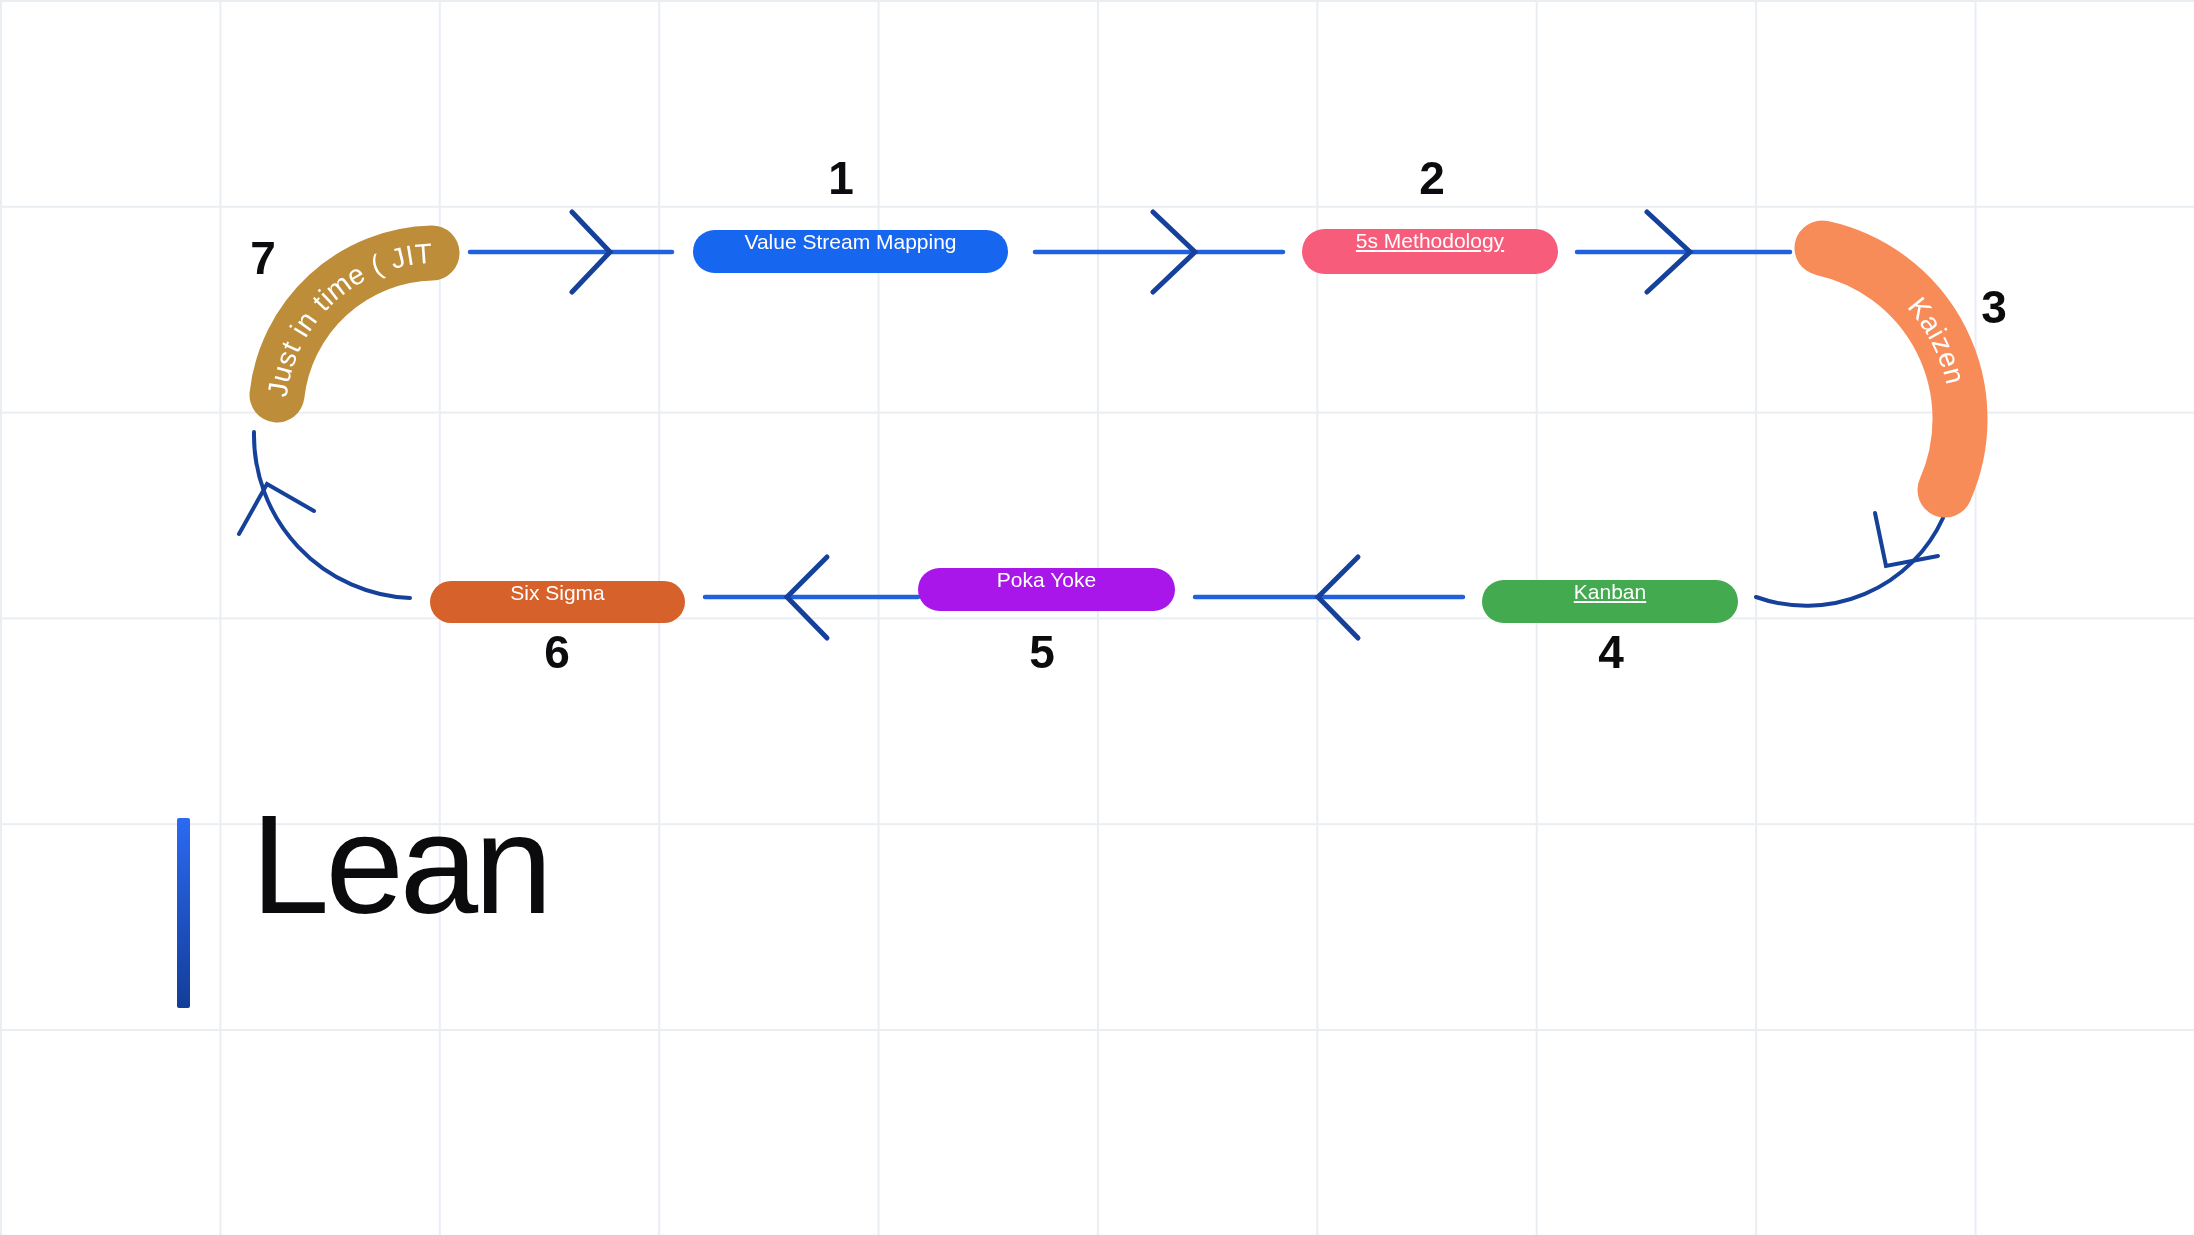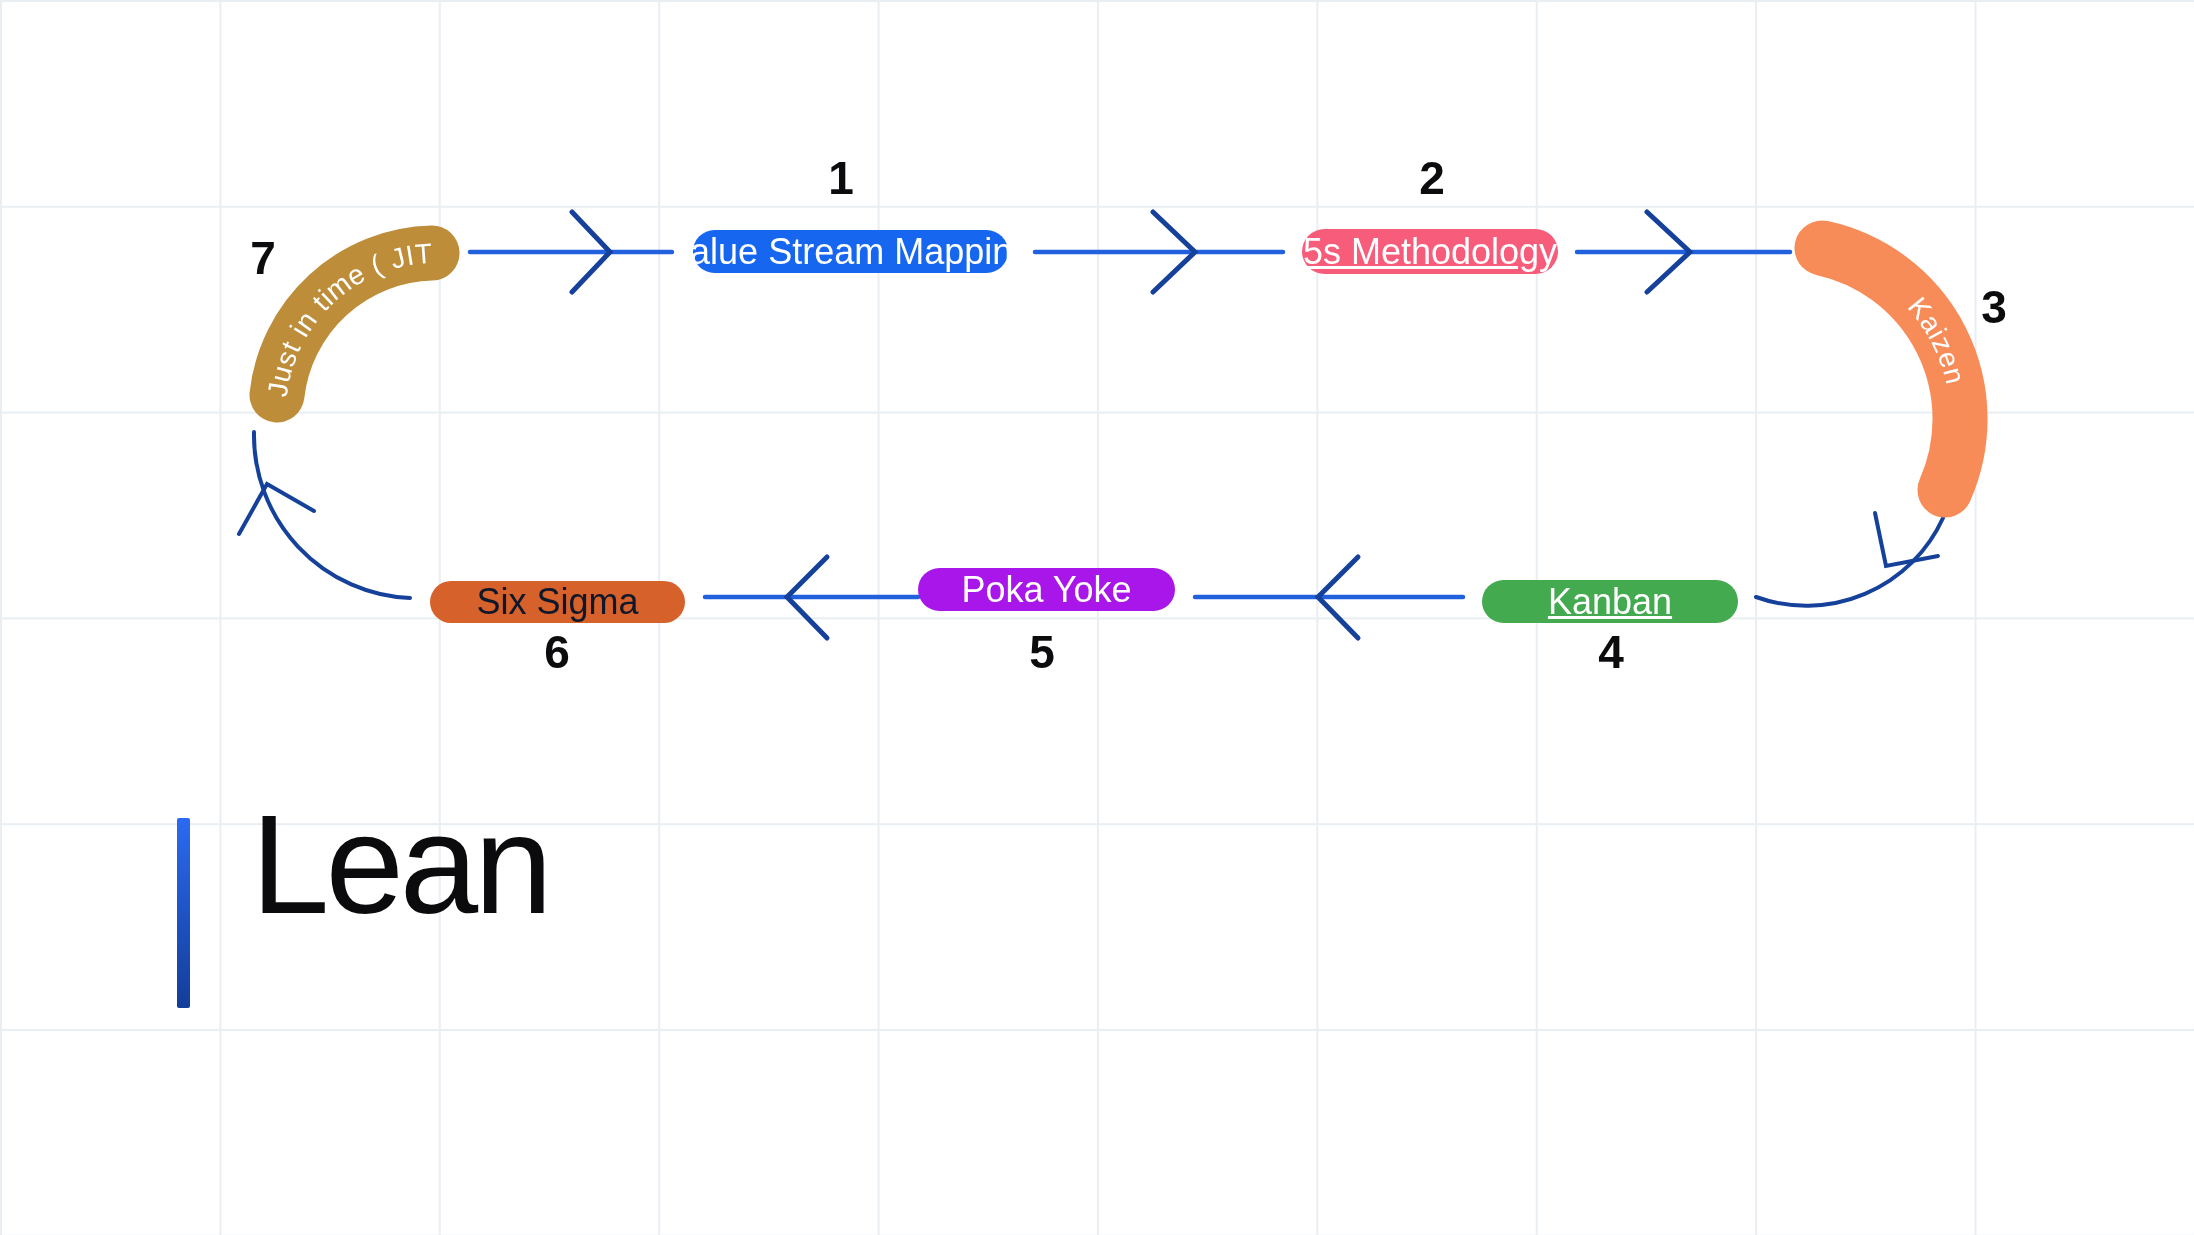--- a/index.html
+++ b/index.html
@@ -21,24 +21,24 @@
   .flow-svg{position:absolute;left:0;top:0;width:2194px;height:1235px;display:block;}
 
   .flow-line{stroke:var(--line-color,#2161DD);stroke-width:4.5;fill:none;stroke-linecap:round;}
   .chev{stroke:var(--arrow-color,#16419B);stroke-width:5;fill:none;stroke-linecap:round;stroke-linejoin:miter;}
   .curve{stroke:var(--arrow-color,#16419B);stroke-width:4;fill:none;stroke-linecap:round;}
   .arc-band{fill:none;stroke-width:55;stroke-linecap:round;}
   .arc-label{font-size:28px;letter-spacing:1.5px;dominant-baseline:central;}
 
   .pill{
     position:absolute;
-    display:flex;align-items:center;justify-content:center;
+    display:flex;align-items:flex-start;justify-content:center;
     border-radius:999px;
     color:#fff;
-    font-size:36px;
+    font-size:21px;
     white-space:nowrap;
   }
   .p-vsm {left:693px; top:230px; width:315px; height:43px;}
   .p-5s  {left:1302px;top:229px; width:256px; height:45px;text-decoration:underline;}
   .p-kan {left:1482px;top:580px; width:256px; height:43px;text-decoration:underline;}
   .p-pok {left:918px; top:568px; width:257px; height:43px;}
   .p-six {left:430px; top:581px; width:255px; height:42px;}
 
   .num{
     position:absolute;
@@ -112,21 +112,21 @@
   </div>
   <div class="pill p-5s" style="background-color: rgb(248, 92, 123); color: rgb(255, 255, 255);">
     <span>5s Methodology</span>
   </div>
   <div class="pill p-kan" style="background-color: rgb(67, 170, 80); color: rgb(255, 255, 255);">
     <span>Kanban</span>
   </div>
   <div class="pill p-pok" style="background-color: rgb(168, 22, 234); color: rgb(255, 255, 255);">
     <span>Poka Yoke</span>
   </div>
-  <div class="pill p-six" style="background-color: rgb(214, 97, 43); color: #0f172a;">
+  <div class="pill p-six" style="background-color: rgb(214, 97, 43); color: #ffffff;">
     <span>Six Sigma</span>
   </div>
 
   <div class="num n1">1</div>
   <div class="num n2">2</div>
   <div class="num n3">3</div>
   <div class="num n4">4</div>
   <div class="num n5">5</div>
   <div class="num n6">6</div>
   <div class="num n7">7</div>

